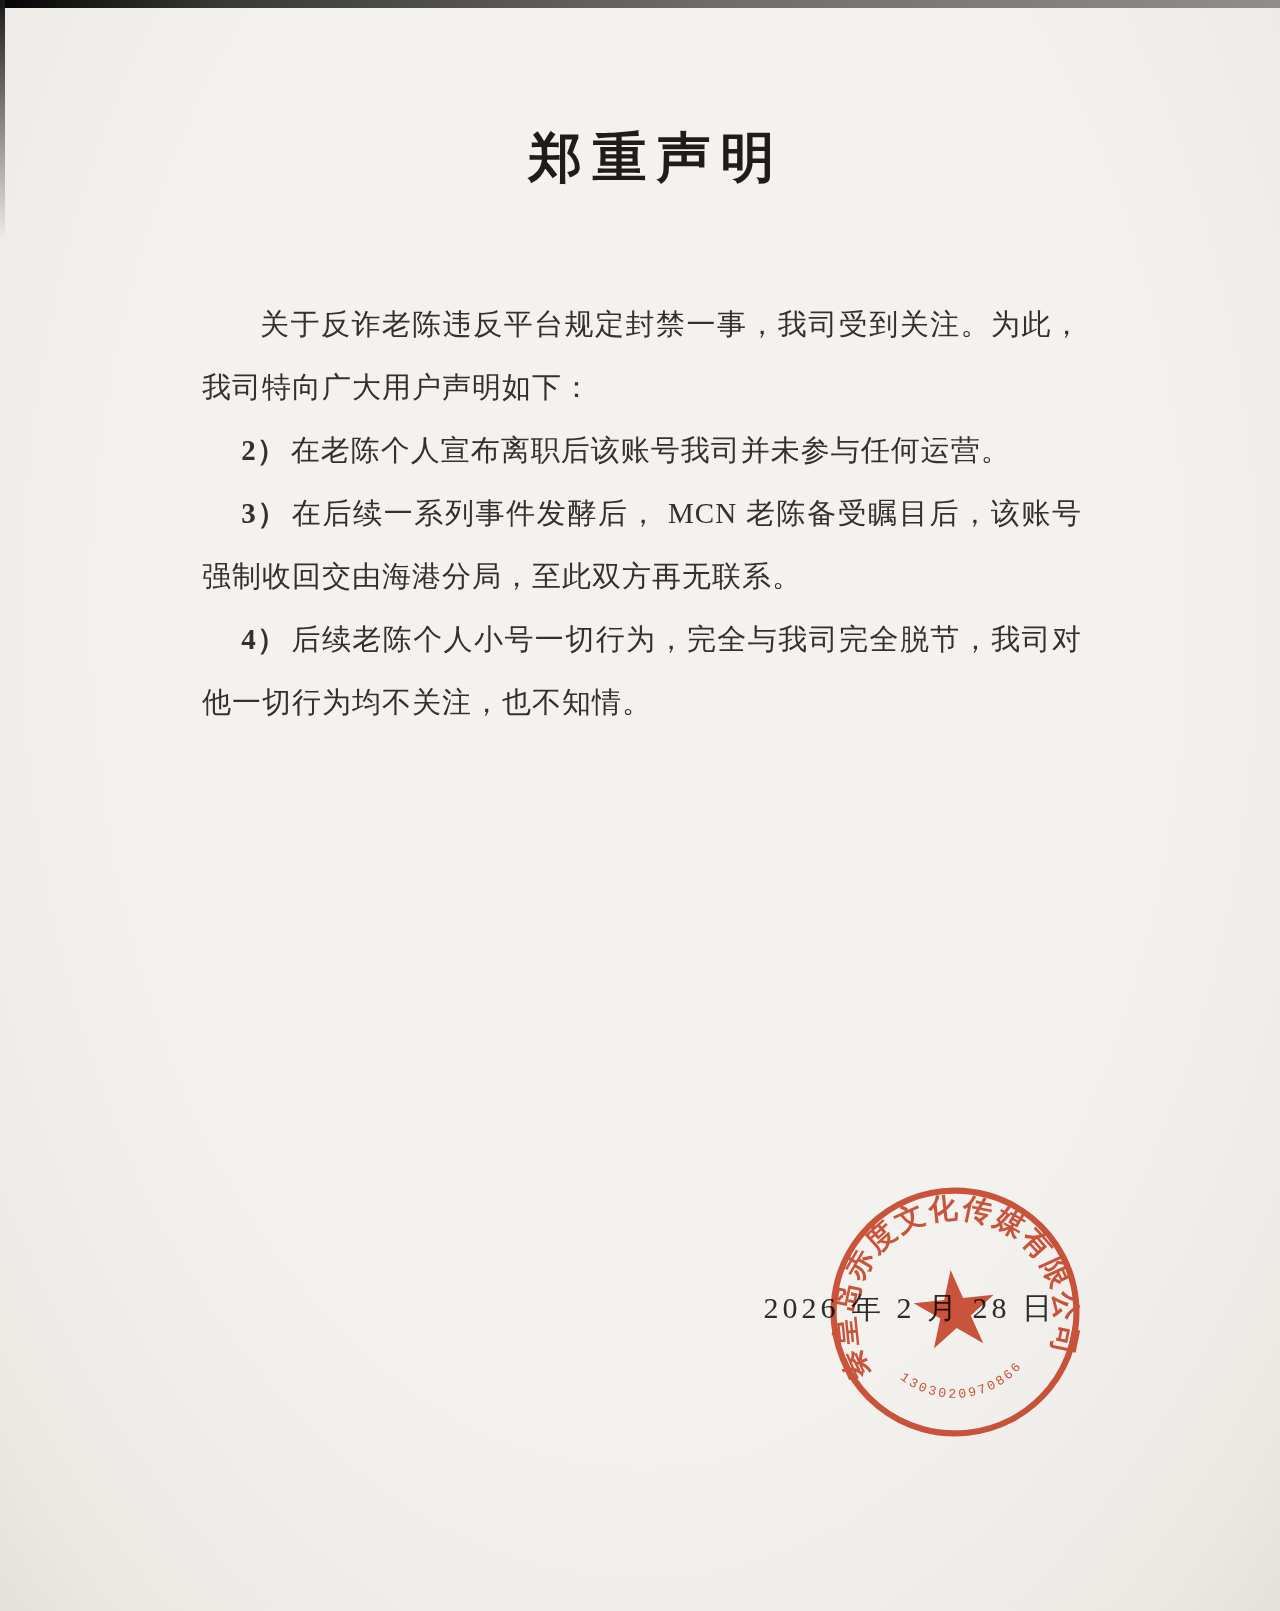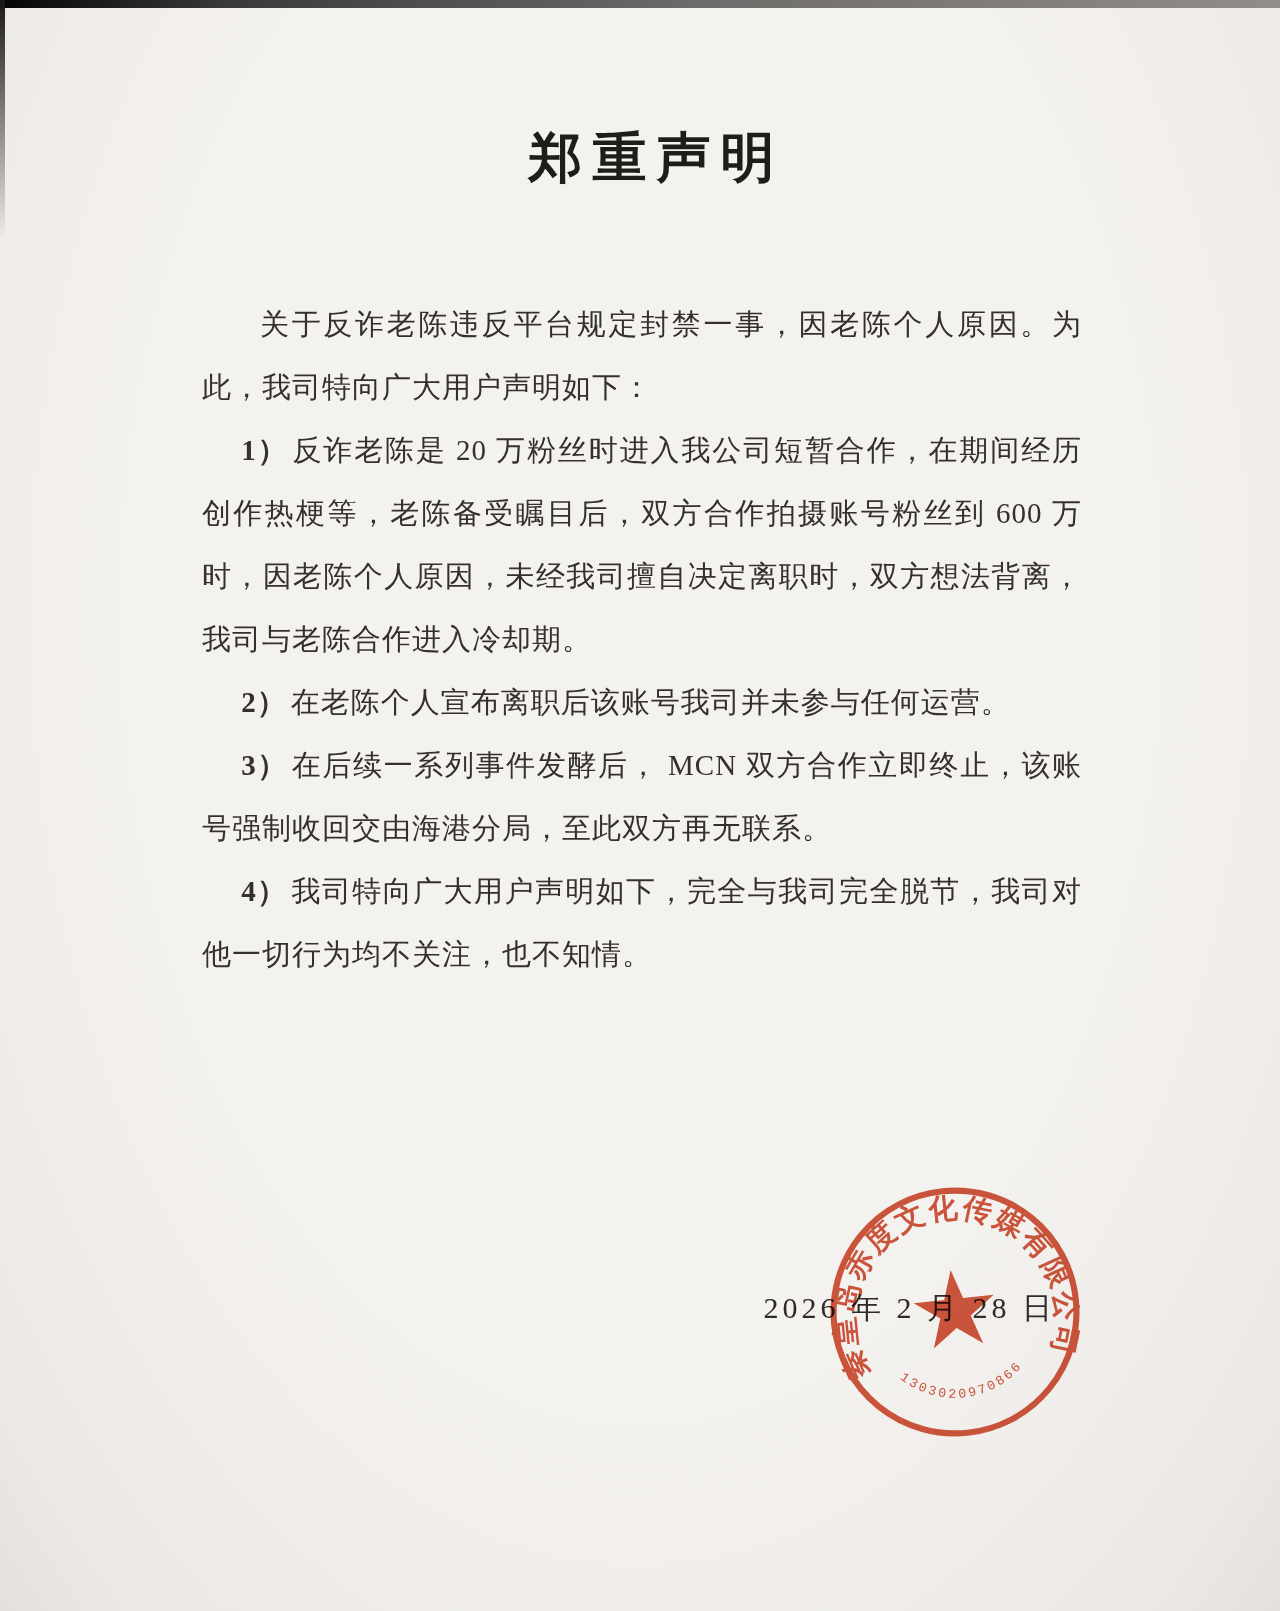--- a/index.html
+++ b/index.html
@@ -78,29 +78,28 @@
 </head>
 <body>
 
 <div class="page">
   <div class="top-edge"></div>
   <div class="left-edge"></div>
 
   <h1 class="doc-title">郑重声明</h1>
 
   <div class="body-text">
-    <p class="para">关于反诈老陈违反平台规定封禁一事，因老陈个人原因。为此，我司特向广大用户声明如下：</p>
+    <p class="para">关于反诈老陈违反平台规定封禁一事，我司受到关注。为此，我司特向广大用户声明如下：</p>
 
-    <p class="para item"><b class="marker">1）</b><span>反诈老陈是 20 万粉丝时进入我公司短暂合作，在期间经历创作热梗等，老陈备受瞩目后，双方合作拍摄账号粉丝到 600 万时，因老陈个人原因，未经我司擅自决定离职时，双方想法背离，我司与老陈合作进入冷却期。</span></p>
 
     <p class="para item"><b class="marker">2）</b><span>在老陈个人宣布离职后该账号我司并未参与任何运营。</span></p>
 
-    <p class="para item"><b class="marker">3）</b><span>在后续一系列事件发酵后， MCN 双方合作立即终止，该账号强制收回交由海港分局，至此双方再无联系。</span></p>
+    <p class="para item"><b class="marker">3）</b><span>在后续一系列事件发酵后， MCN 老陈备受瞩目后，该账号强制收回交由海港分局，至此双方再无联系。</span></p>
 
-    <p class="para item"><b class="marker">4）</b><span>我司特向广大用户声明如下，完全与我司完全脱节，我司对他一切行为均不关注，也不知情。</span></p>
+    <p class="para item"><b class="marker">4）</b><span>后续老陈个人小号一切行为，完全与我司完全脱节，我司对他一切行为均不关注，也不知情。</span></p>
 
   </div>
 
   <div class="date">2026 年 2 月 28 日</div>
 
   <div class="seal">
     <svg viewBox="0 0 300 300" xmlns="http://www.w3.org/2000/svg">
       <defs>
         <path id="arcTop" d="M 45,205 A 115,115 0 1 1 255,205" fill="none"></path>
         <path id="arcBottom" d="M 62,195 A 100,100 0 0 0 238,195" fill="none"></path>

